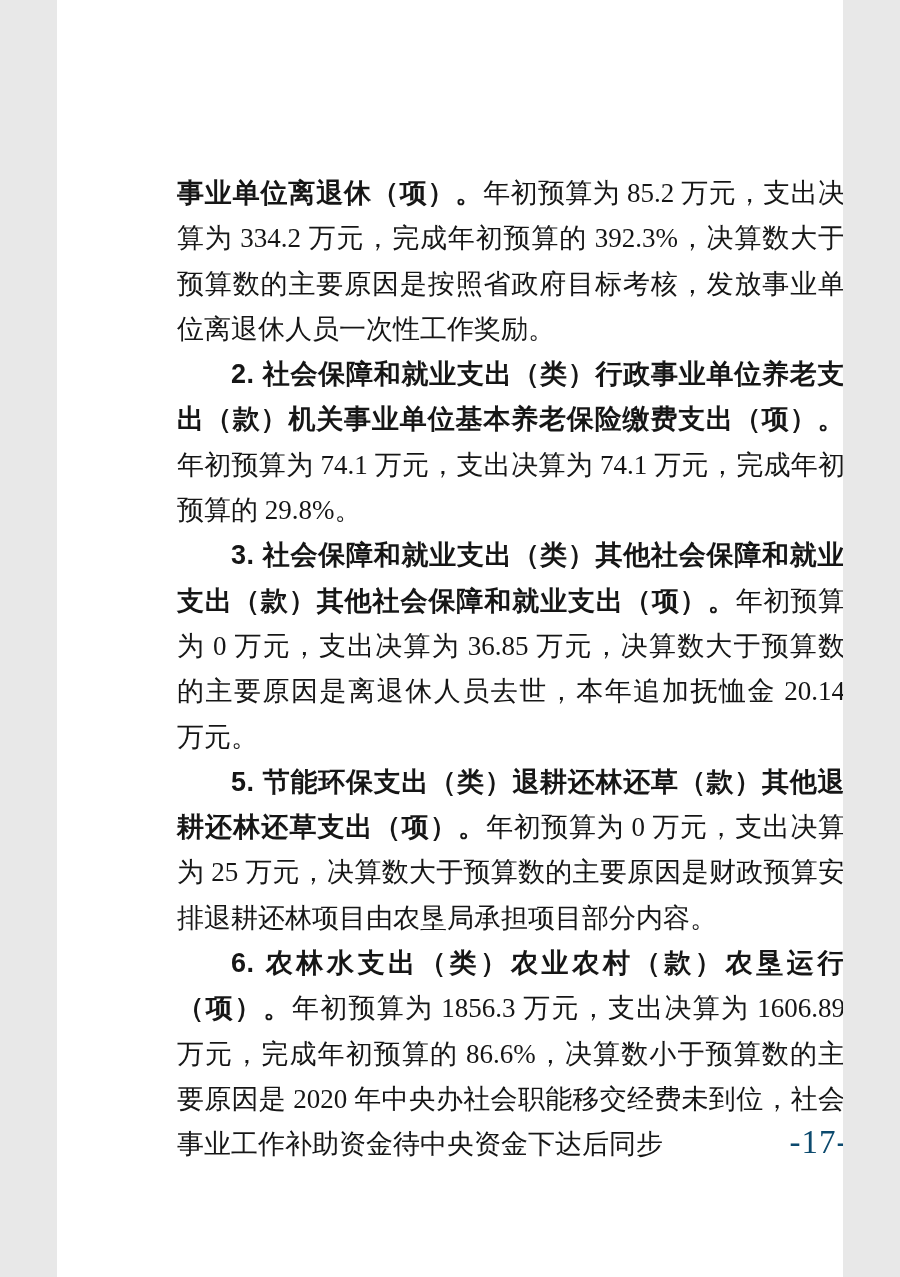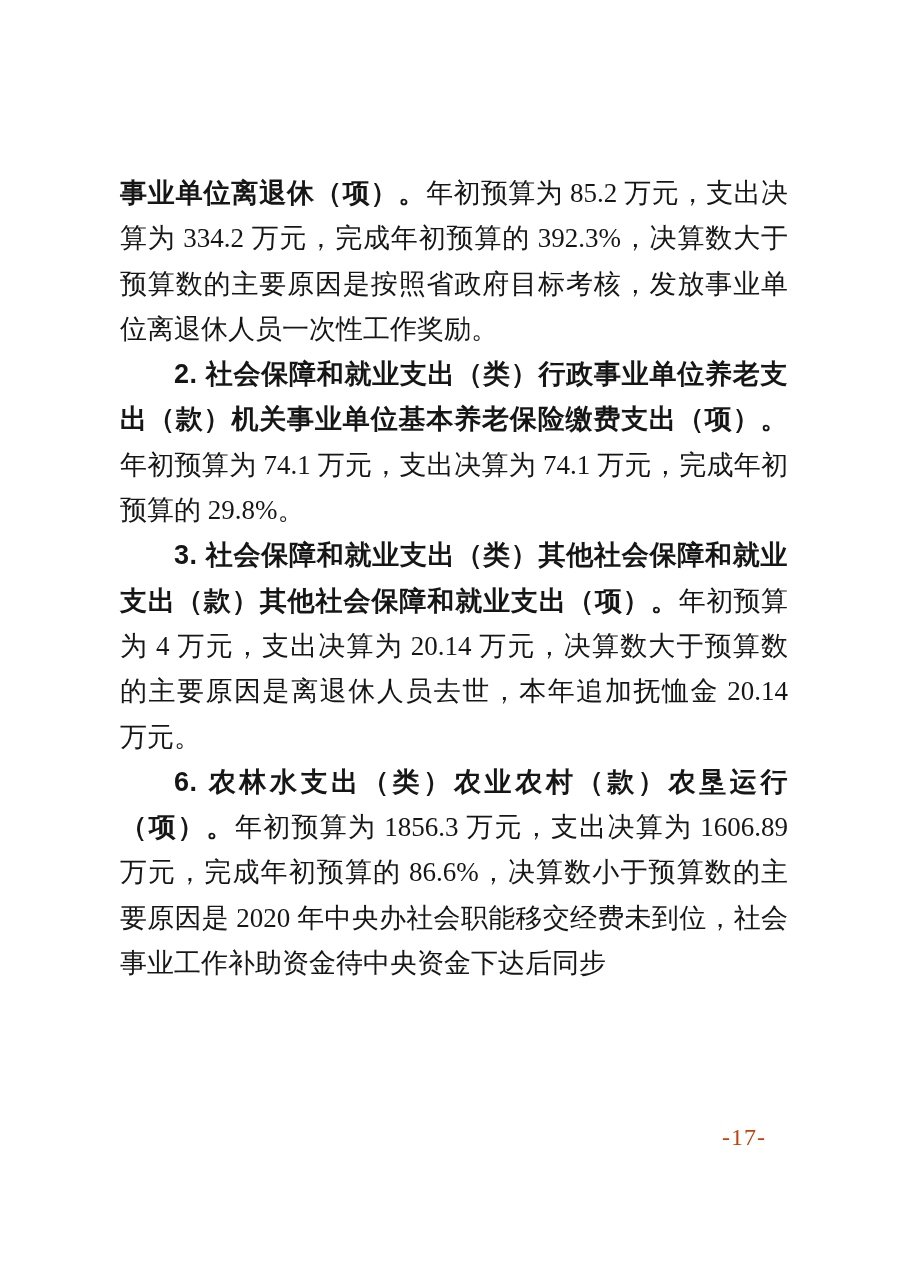--- a/index.html
+++ b/index.html
@@ -2,21 +2,21 @@
 <html><head>
 <meta charset="utf-8">
 <style>
   html, body {
     margin: 0;
     padding: 0;
     background: #e8e8e8;
   }
   .page {
     position: relative;
-    width: 900px;
+    width: 786px;
     height: 1277px;
     margin: 0 auto;
     background: #ffffff;
     overflow: hidden;
     font-family: "Liberation Serif", "DejaVu Serif", serif;
   }
   .content {
     position: absolute;
     left: 120px;
     top: 171px;
@@ -41,46 +41,50 @@
   }
   .para-body {
     font-weight: normal;
     font-family: "Liberation Serif", "DejaVu Serif", serif;
   }
   .page-number {
     position: absolute;
     left: 722px;
     top: 1124px;
     width: 80px;
-    font-size: 24px;
+    text-align: center;
+    font-size: 33px;
     letter-spacing: 1px;
-    color: #c2410c;
+    color: #0c4a6e;
     font-family: "Liberation Serif", "DejaVu Serif", serif;
   }
 </style>
 </head>
 <body>
 
 <div class="page">
 
   <div class="content">
 
     <p class="para no-indent">
       <span class="para-heading">事业单位离退休（项）。</span><span class="para-body">年初预算为 85.2 万元，支出决算为 334.2 万元，完成年初预算的 392.3%，决算数大于预算数的主要原因是按照省政府目标考核，发放事业单位离退休人员一次性工作奖励。</span>
     </p>
 
     <p class="para">
       <span class="para-heading">2. 社会保障和就业支出（类）行政事业单位养老支出（款）机关事业单位基本养老保险缴费支出（项）。</span><span class="para-body">年初预算为 74.1 万元，支出决算为 74.1 万元，完成年初预算的 29.8%。</span>
     </p>
 
     <p class="para">
-      <span class="para-heading">3. 社会保障和就业支出（类）其他社会保障和就业支出（款）其他社会保障和就业支出（项）。</span><span class="para-body">年初预算为 4 万元，支出决算为 20.14 万元，决算数大于预算数的主要原因是离退休人员去世，本年追加抚恤金 20.14 万元。</span>
+      <span class="para-heading">3. 社会保障和就业支出（类）其他社会保障和就业支出（款）其他社会保障和就业支出（项）。</span><span class="para-body">年初预算为 0 万元，支出决算为 36.85 万元，决算数大于预算数的主要原因是离退休人员去世，本年追加抚恤金 20.14 万元。</span>
     </p>
 
 
+    <p class="para">
+      <span class="para-heading">5. 节能环保支出（类）退耕还林还草（款）其他退耕还林还草支出（项）。</span><span class="para-body">年初预算为 0 万元，支出决算为 25 万元，决算数大于预算数的主要原因是财政预算安排退耕还林项目由农垦局承担项目部分内容。</span>
+    </p>
 
     <p class="para">
       <span class="para-heading">6. 农林水支出（类）农业农村（款）农垦运行（项）。</span><span class="para-body">年初预算为 1856.3 万元，支出决算为 1606.89 万元，完成年初预算的 86.6%，决算数小于预算数的主要原因是 2020 年中央办社会职能移交经费未到位，社会事业工作补助资金待中央资金下达后同步</span>
     </p>
 
   </div>
 
   <div class="page-number">-17-</div>
 
 </div>

